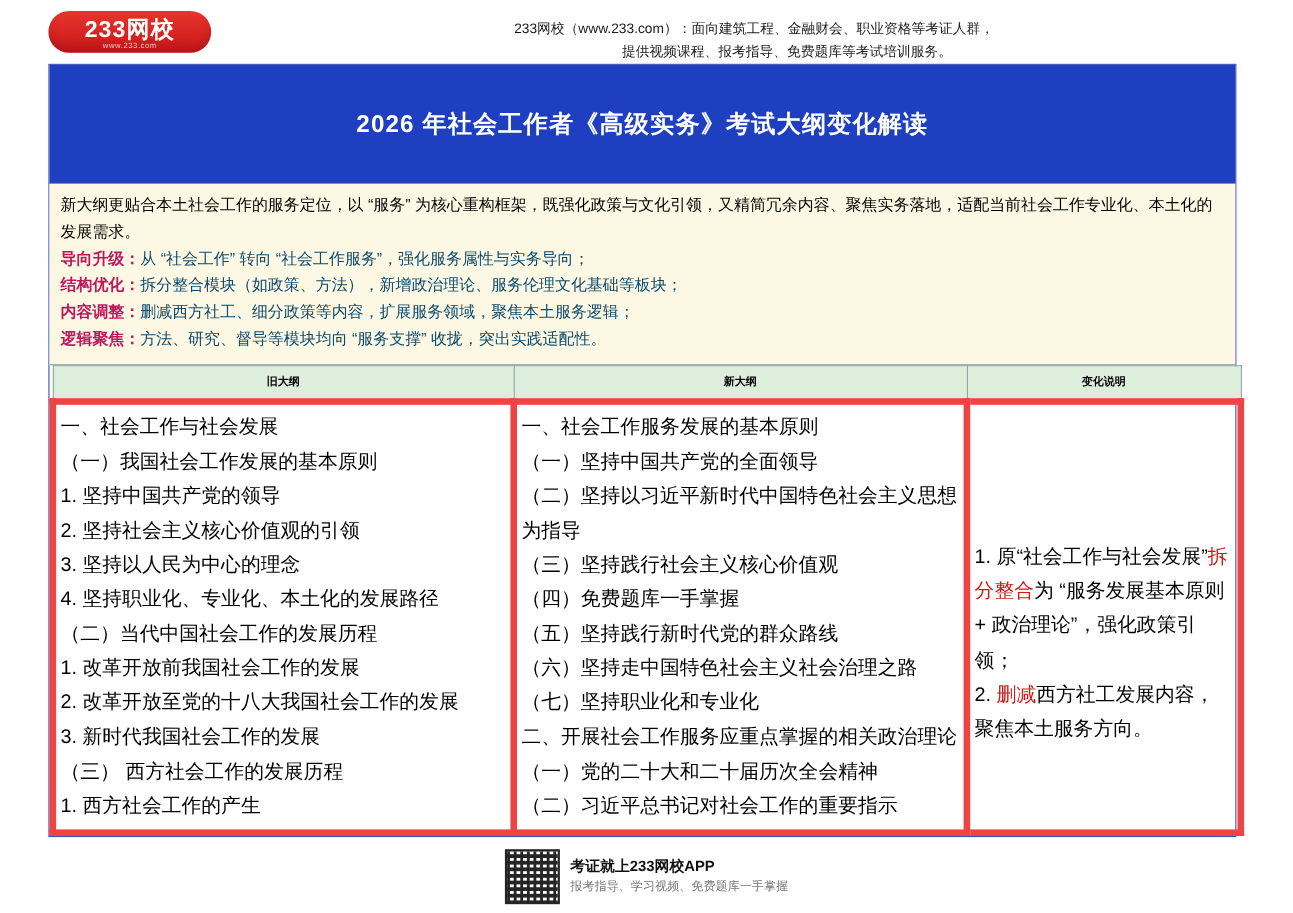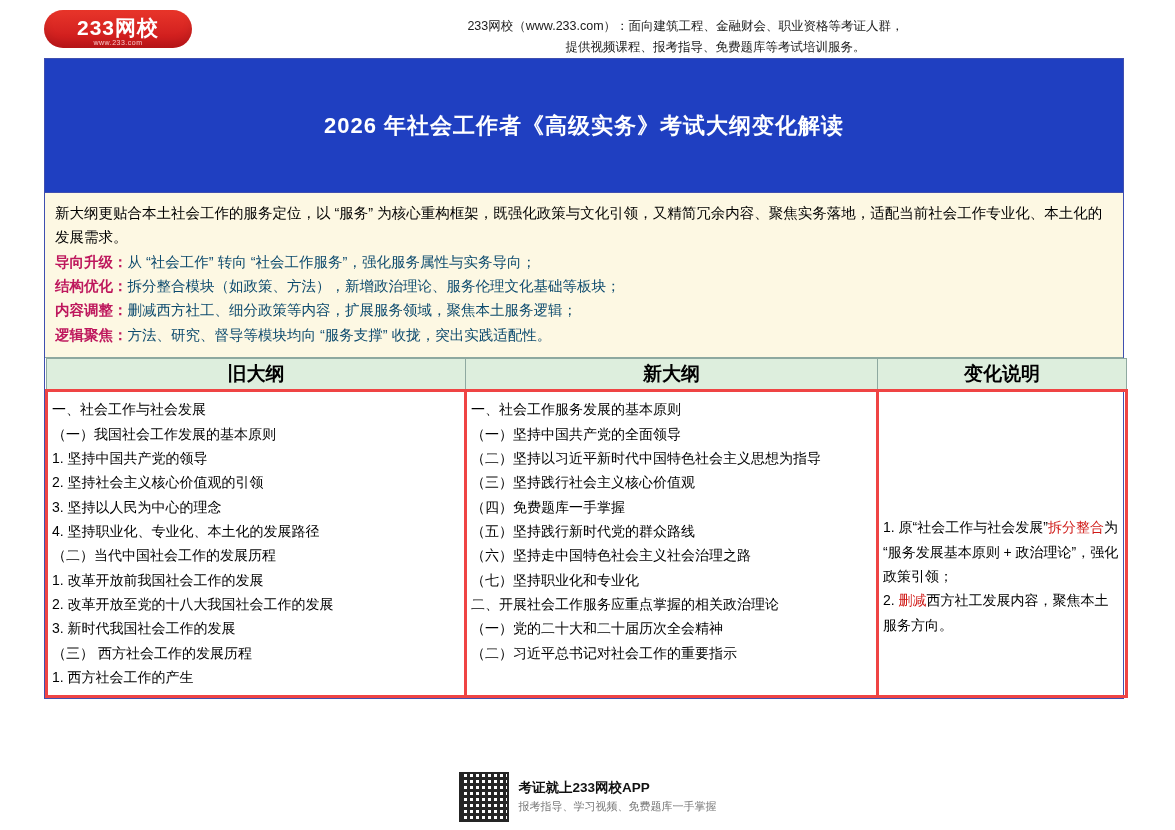--- a/index.html
+++ b/index.html
@@ -71,21 +71,21 @@
     border: 1px solid #3f4fb0;
     width: 1080px;
   }
   .title-band {
     background: #1f3fc1;
     color: #ffffff;
     text-align: center;
     font-size: 22px;
     font-weight: bold;
     letter-spacing: 1px;
-    height: 134px;
+    height: 108px;
     display: flex;
     align-items: center;
     justify-content: center;
     border-bottom: 1px solid #3f4fb0;
   }
   .intro {
     background: #fdf8e3;
     padding: 8px 10px 10px 10px;
     font-size: 14.5px;
     line-height: 1.68;
@@ -97,29 +97,29 @@
 
   
   table.cmp {
     width: 100%;
     border-collapse: collapse;
     table-layout: fixed;
   }
   table.cmp th {
     background: #ddeedd;
     border: 1px solid #8ea9a0;
-    font-size: 19px;
+    font-size: 10px;
     font-weight: bold;
     height: 32px;
     text-align: center;
   }
   table.cmp td {
-    border: 3px solid #ef4444;
+    border: 6px solid #ef4444;
     vertical-align: top;
-    font-size: 14px;
+    font-size: 18px;
     line-height: 1.74;
     padding: 5px 4px 6px 4px;
   }
   col.c1 { width: 419px; }
   col.c2 { width: 412px; }
   col.c3 { width: 249px; }
   .cell-line { white-space: nowrap; }
   .cell-wrap { white-space: normal; }
   .red { color: #d01a17; }
 

